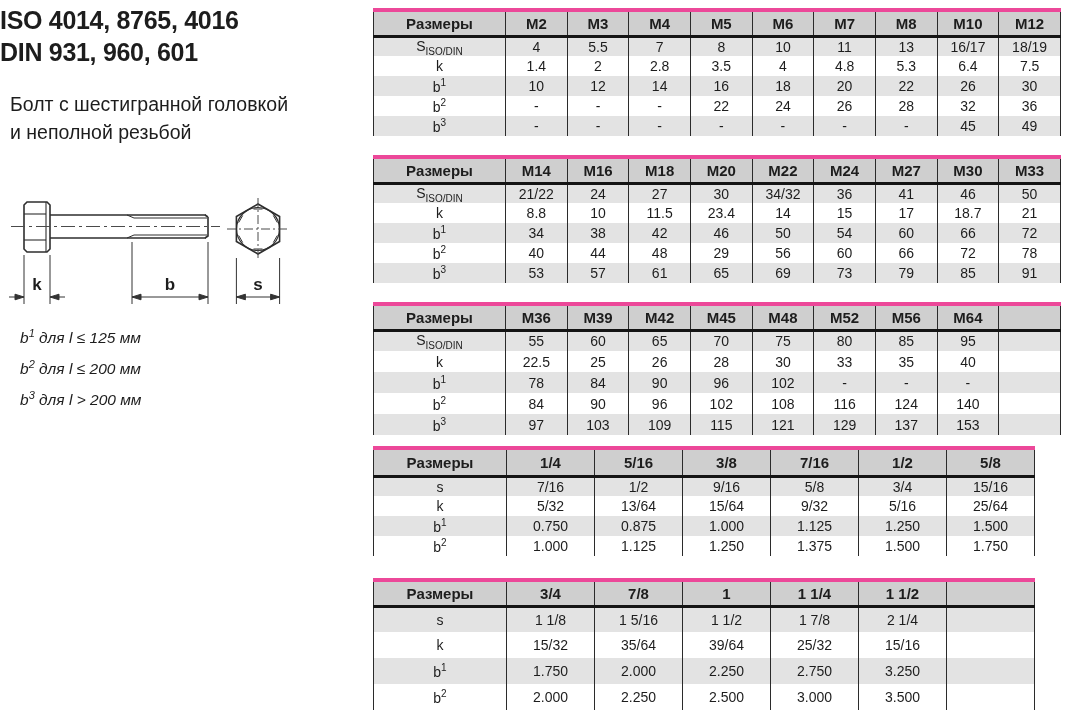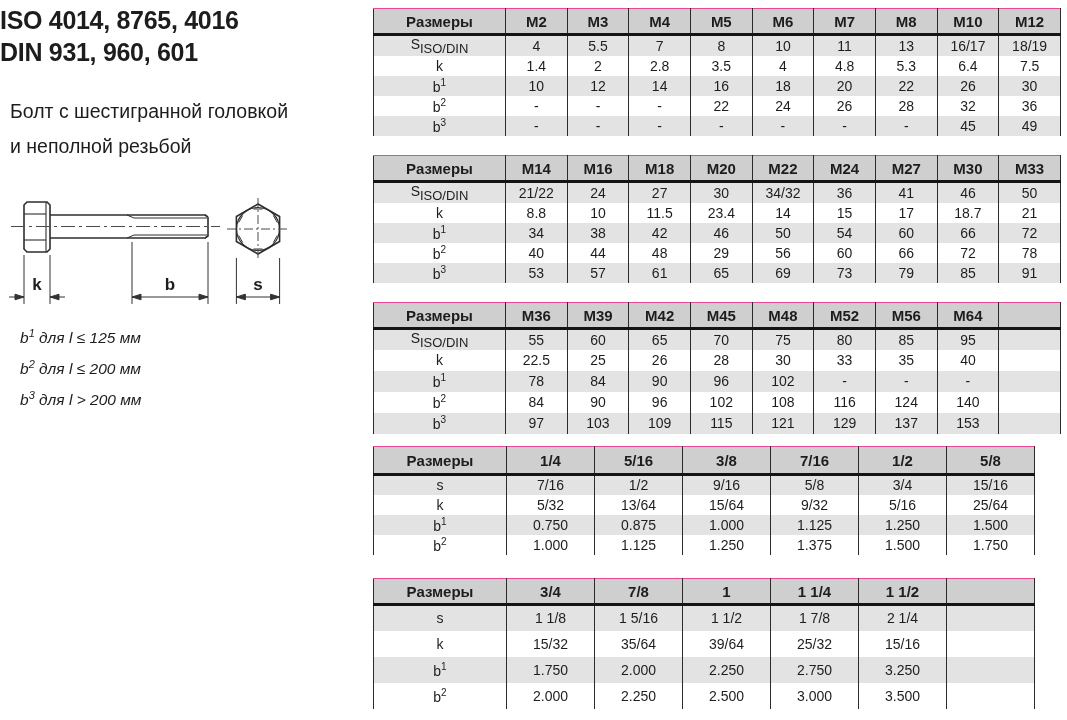--- a/index.html
+++ b/index.html
@@ -9,49 +9,49 @@
     background:#ffffff;
     font-family:"Liberation Sans", sans-serif;
     color:#1d1d1d;
     overflow:hidden;
   }
 
   
   .title-block { position:absolute; left:0; top:4px; }
   .title-line { font-size:25px; font-weight:700; line-height:32px; letter-spacing:-0.3px; white-space:nowrap; }
   .subtitle-block { position:absolute; left:10px; top:90px; }
-  .subtitle-line { font-size:19.5px; font-weight:400; line-height:28px; white-space:nowrap;margin-top:7px; }
+  .subtitle-line { font-size:19.5px; font-weight:400; line-height:28px; white-space:nowrap; }
 
   .diagram-svg { position:absolute; left:6px; top:186px; }
   .diagram-svg text { font-family:"Liberation Sans", sans-serif; font-weight:700; font-size:17px; fill:#1d1d1d; }
 
   .footnote-block { position:absolute; left:20px; top:320px;font-style:italic; }
   .footnote { font-size:15.5px; line-height:27px; white-space:nowrap; }
   .footnote sup { font-size:11px; }
 
   
   .tbl {
     position:absolute;
     border-collapse:collapse;
     table-layout:fixed;
-    border-top:1px solid #ec4899;
+    border-top:4px solid #ec4899;
     border-left:1px solid #2b2b2b;
     border-right:1px solid #2b2b2b;
   }
   .tbl th, .tbl td {
     text-align:center; vertical-align:middle;
     padding:0; overflow:hidden; white-space:nowrap;
   }
   .tbl thead tr { background:var(--header-bg,#d0d0d0); border-bottom:3px solid #141414; }
   .tbl thead th { font-weight:700; font-size:15px; }
   .tbl tbody td { font-size:14px; }
   .tbl tbody tr:nth-child(odd) { background:var(--row-alt,#e3e3e3); }
   .tbl th + th, .tbl td + td { border-left:1px solid #2b2b2b; }
   .rowlabel { font-size:15px; }
-  .rowlabel sub { font-size:13px; }
+  .rowlabel sub { font-size:10px; }
   .rowlabel sup { font-size:10px; }
 
   #table-0, #table-1, #table-2 { left:373px; width:688px; }
   #table-3, #table-4 { left:373px; width:662px; }
   #table-0 { top:8px; }   #table-0 thead tr { height:26px; } #table-0 tbody tr { height:20px; }
   #table-1 { top:155px; } #table-1 thead tr { height:26px; } #table-1 tbody tr { height:20px; }
   #table-2 { top:302px; } #table-2 thead tr { height:26px; } #table-2 tbody tr { height:21px; }
   #table-3 { top:446px; } #table-3 thead tr { height:28px; } #table-3 tbody tr { height:20px; }
   #table-4 { top:578px; } #table-4 thead tr { height:26px; } #table-4 tbody tr { height:26px; }
 </style>

